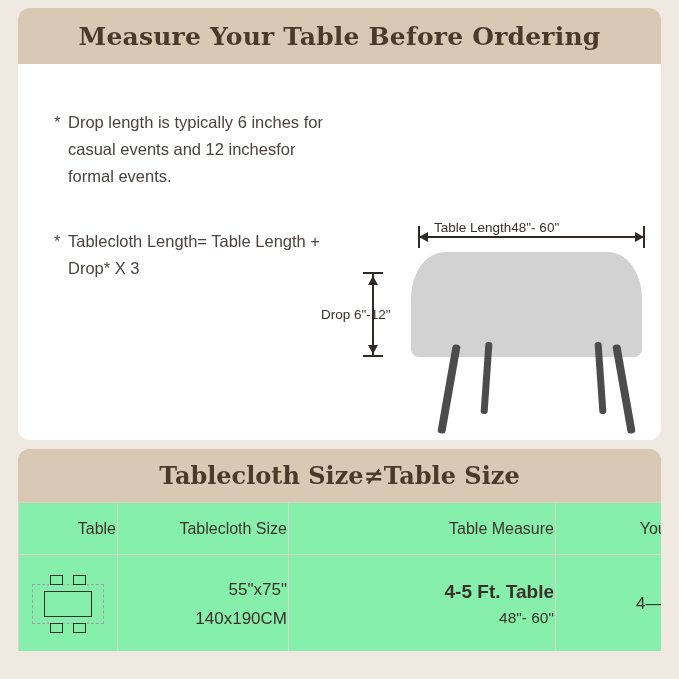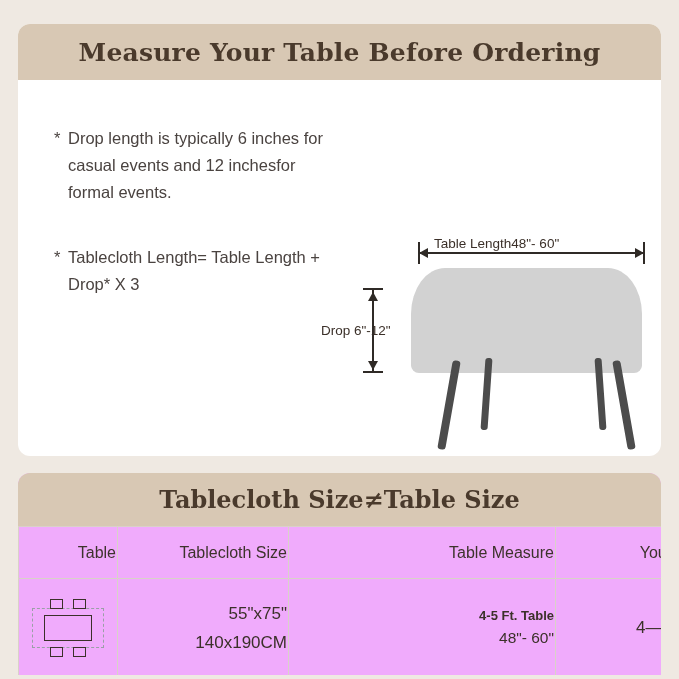--- a/index.html
+++ b/index.html
@@ -10,21 +10,21 @@
     width: 679px;
     height: 679px;
     background: #efe9e2;
     font-family: "Liberation Sans", sans-serif;
     color: #3b3029;
     overflow: hidden;
   }
   .page {
     position: absolute;
     left: 18px;
-    top: 24px;
+    top: 8px;
     width: 643px;
     height: 651px;
   }
 
   
   .card-top {
     position: relative;
     width: 643px;
     height: 432px;
     background: #ffffff;
@@ -167,24 +167,24 @@
     background: #4c4c4c;
   }
   .leg.l1 { left: 131px; top: 270px; width: 8px; height: 90px; transform: rotate(10deg); border-radius: 3px; }
   .leg.l2 { left: 169px; top: 268px; width: 7px; height: 72px; transform: rotate(4deg); border-radius: 3px; }
   .leg.l3 { left: 283px; top: 268px; width: 7px; height: 72px; transform: rotate(-4deg); border-radius: 3px; }
   .leg.l4 { left: 306px; top: 270px; width: 8px; height: 90px; transform: rotate(-10deg); border-radius: 3px; }
 
   
   .card-bottom {
     position: relative;
-    margin-top: 17px;
+    margin-top: 9px;
     width: 643px;
     height: 202px;
-    background: #f0abfc;
+    background: #86efac;
     border-radius: 12px 12px 0 0;
     overflow: hidden;
     box-sizing: border-box;
   }
   .banner2 {
     height: 53px;
     background: #d8c8b4;
     display: flex;
     align-items: center;
     justify-content: center;
@@ -215,21 +215,21 @@
     height: 95px;
     font-size: 17px;
   }
   .c1 { width: 96px; }
   .c2 { width: 168px; }
   .c3 { width: 264px; }
   .c4 { width: 115px; }
   .cell-2line div { line-height: 29px; }
   .bold-big {
     font-weight: bold;
-    font-size: 13px;
+    font-size: 19px;
   }
   .sub-size {
     font-size: 15.5px;
     margin-top: 6px;
   }
   .seats {
     font-size: 16px;
   }
 
   

